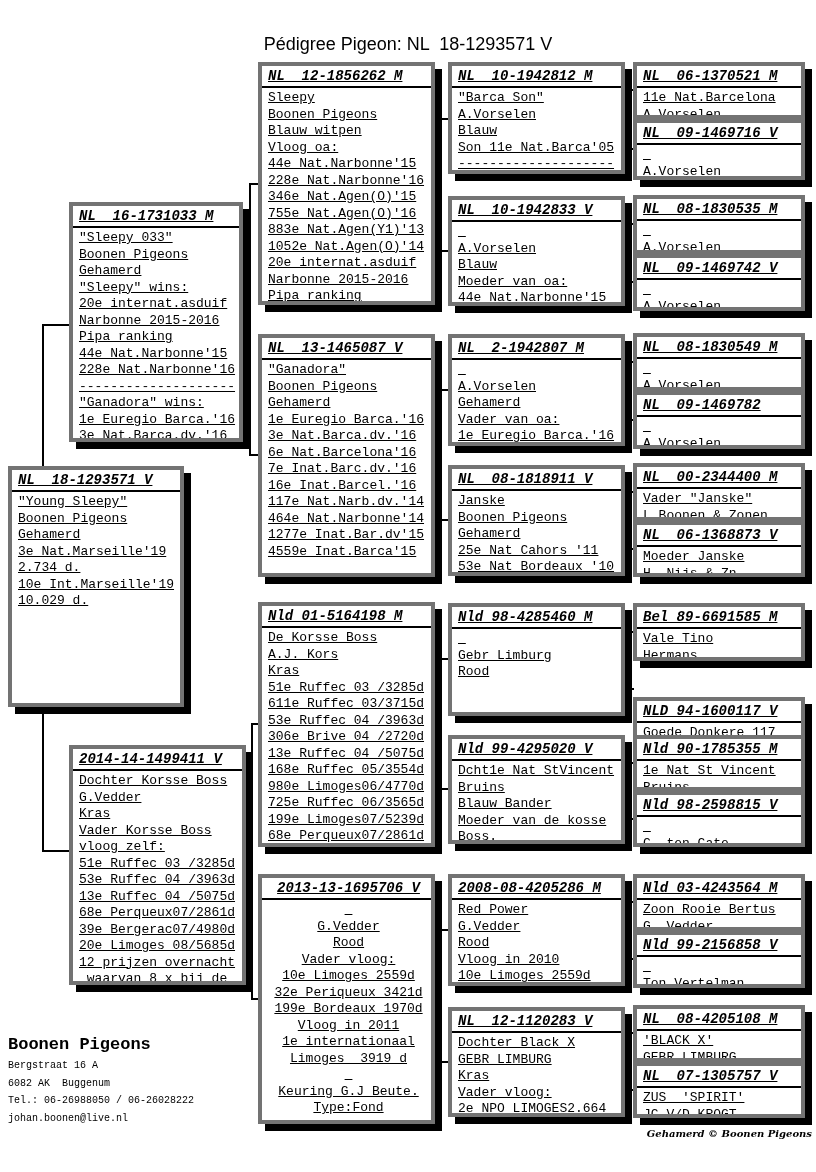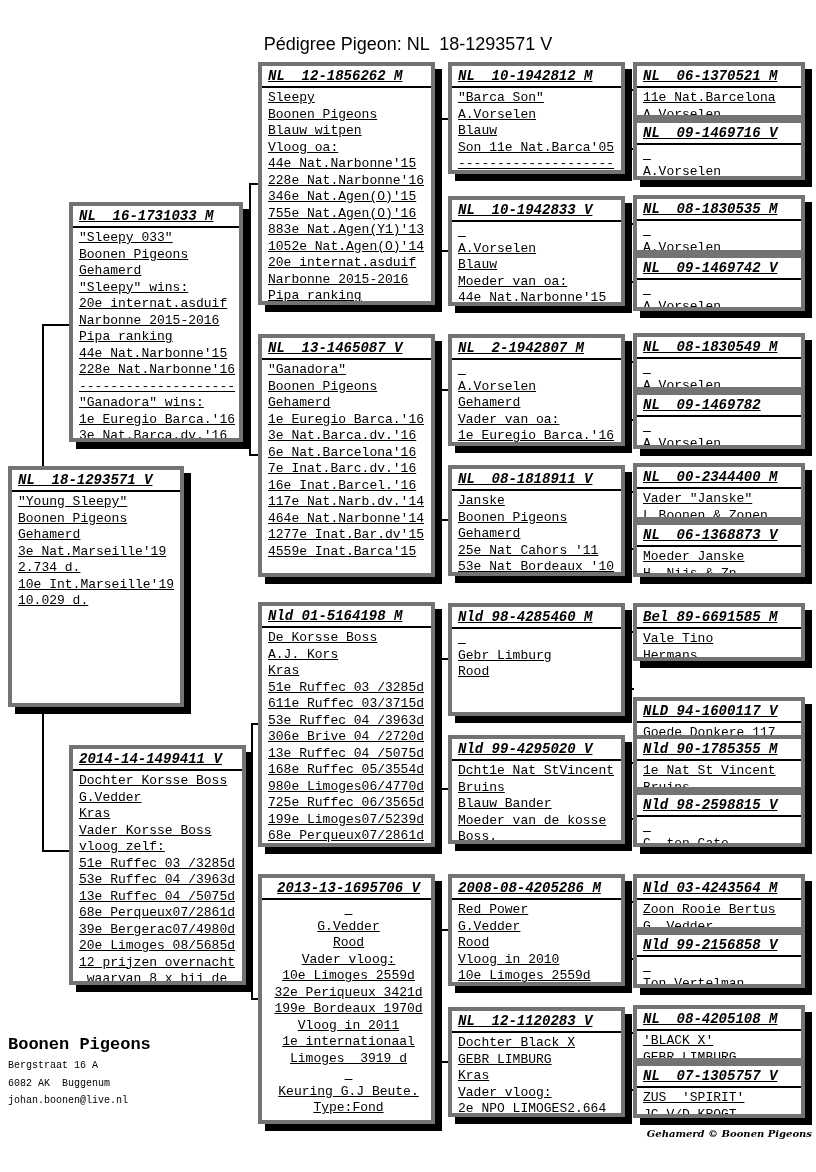--- a/index.html
+++ b/index.html
@@ -390,16 +390,17 @@
         <div class="body">
           <div class="bline">ZUS  'SPIRIT'</div>
           <div class="bline">JC V/D KROGT</div>
         </div>
       </div>
     </div>
   <div class="owner">
     <div class="oname">Boonen Pigeons</div>
     <div class="oline">Bergstraat 16 A</div>
     <div class="oline">6082 AK  Buggenum</div>
+    <div class="oline">Tel.: 06-26988050 / 06-26028222</div>
     <div class="oline">johan.boonen@live.nl</div>
   </div>
   <div class="credit">Gehamerd © Boonen Pigeons</div>
 </div>
 
 </body></html>

